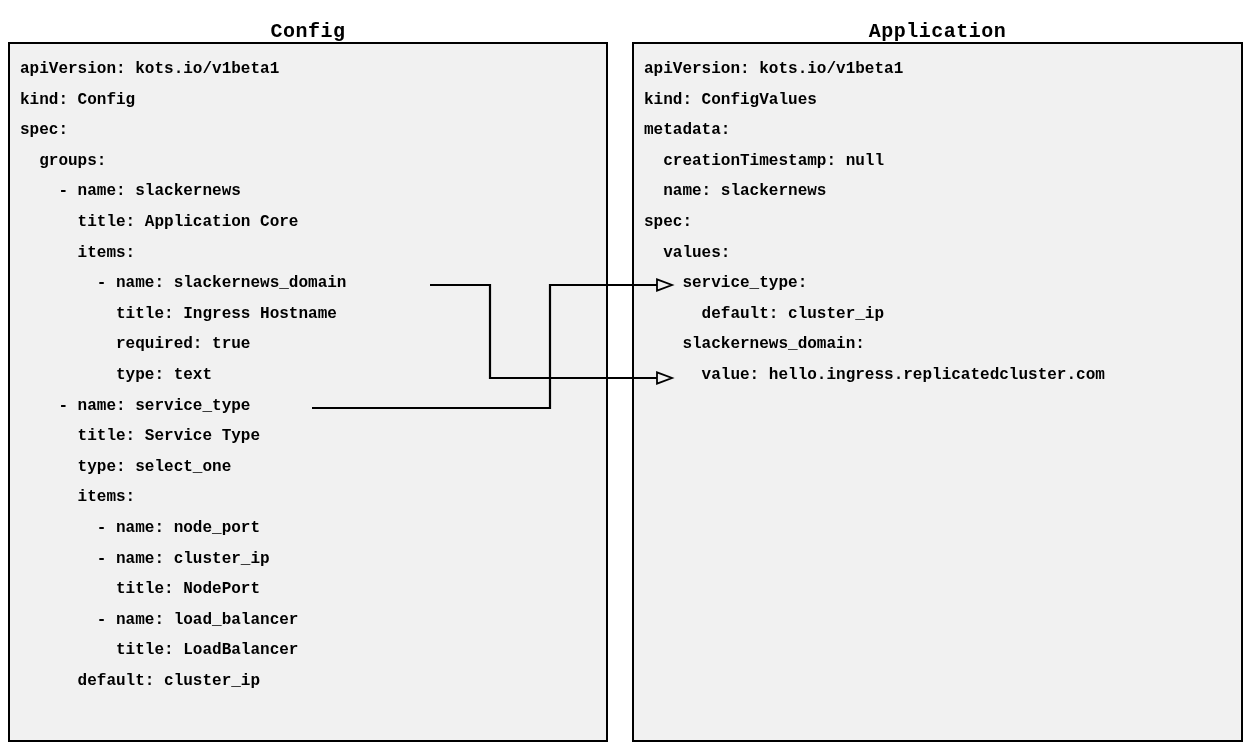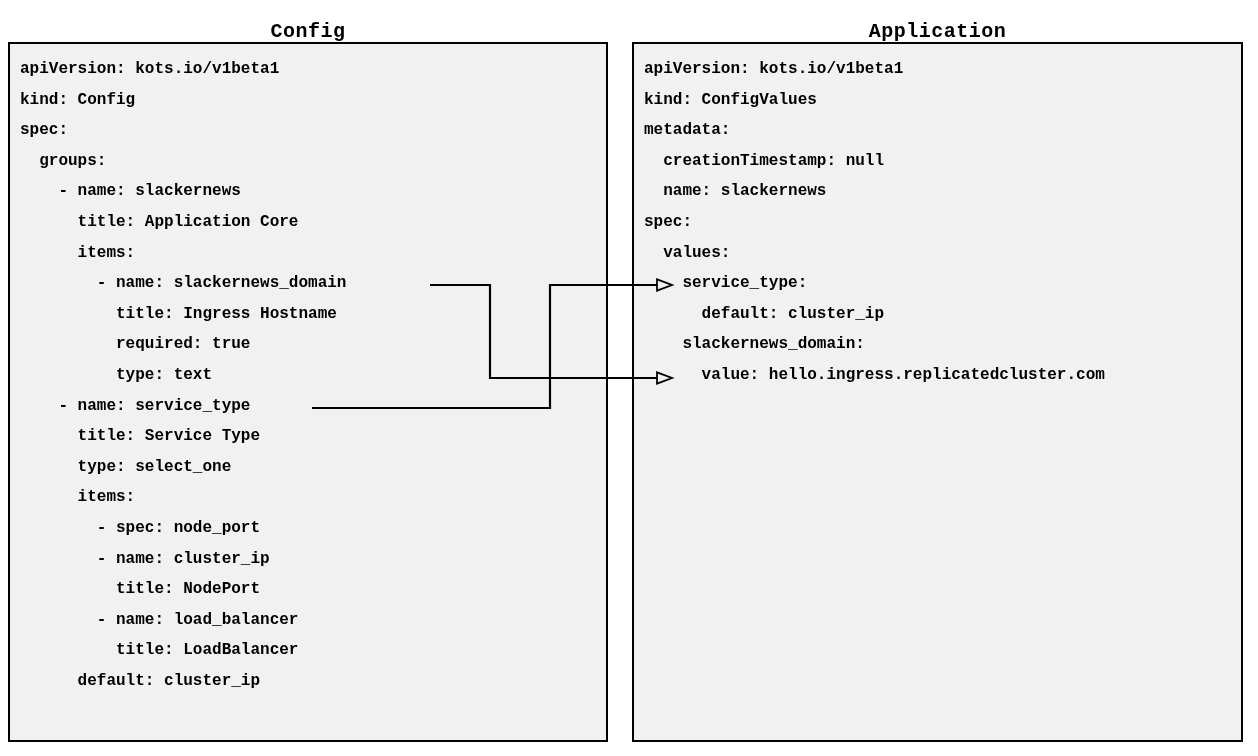--- a/index.html
+++ b/index.html
@@ -89,21 +89,21 @@
     <div class="yaml-line">      title: Application Core</div>
     <div class="yaml-line">      items:</div>
     <div class="yaml-line">        - name: slackernews_domain</div>
     <div class="yaml-line">          title: Ingress Hostname</div>
     <div class="yaml-line">          required: true</div>
     <div class="yaml-line">          type: text</div>
     <div class="yaml-line">    - name: service_type</div>
     <div class="yaml-line">      title: Service Type</div>
     <div class="yaml-line">      type: select_one</div>
     <div class="yaml-line">      items:</div>
-    <div class="yaml-line">        - spec: node_port</div>
+    <div class="yaml-line">        - name: node_port</div>
     <div class="yaml-line">        - name: cluster_ip</div>
     <div class="yaml-line">          title: NodePort</div>
     <div class="yaml-line">        - name: load_balancer</div>
     <div class="yaml-line">          title: LoadBalancer</div>
     <div class="yaml-line">      default: cluster_ip</div>
   </div>
 
   <div class="codebox codebox-right">
     <div class="yaml-line">apiVersion: kots.io/v1beta1</div>
     <div class="yaml-line">kind: ConfigValues</div>

